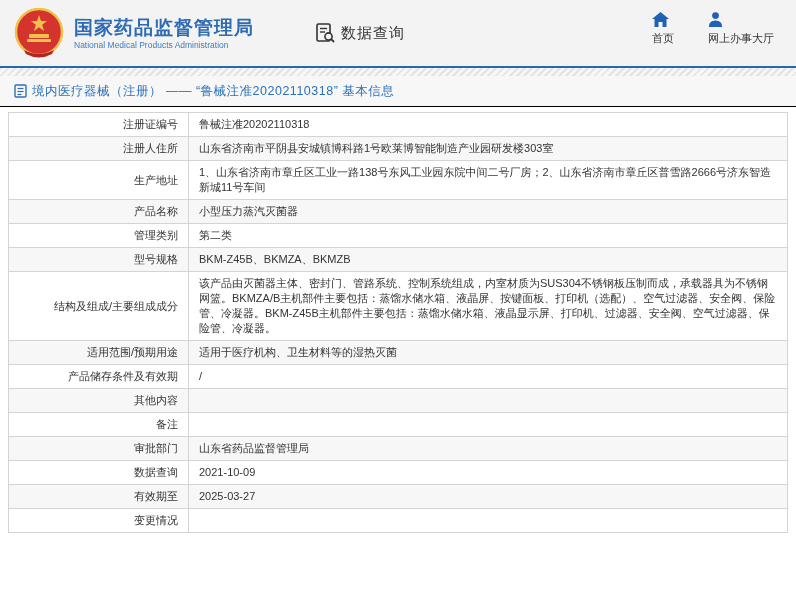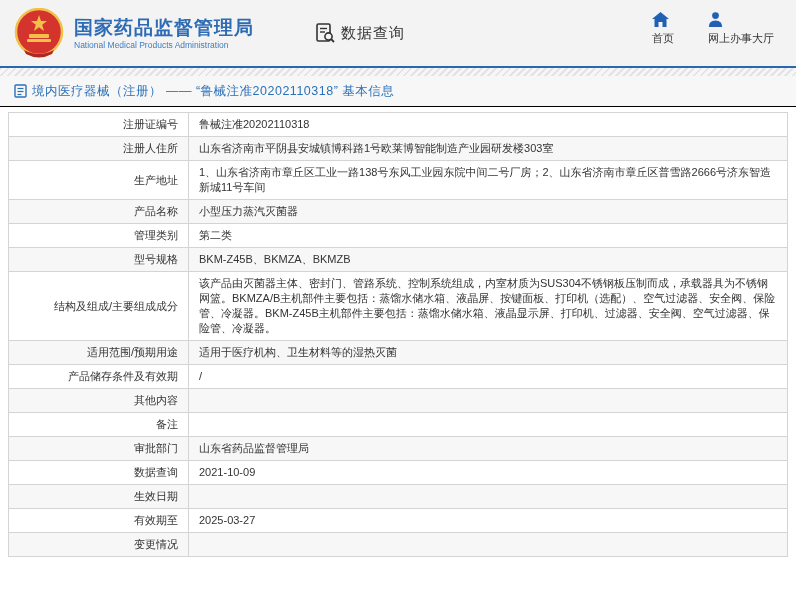--- a/index.html
+++ b/index.html
@@ -155,24 +155,20 @@
         </tr>
         <tr>
           <td class="lbl">审批部门</td>
           <td class="val">山东省药品监督管理局</td>
         </tr>
         <tr>
           <td class="lbl">数据查询</td>
           <td class="val">2021-10-09</td>
         </tr>
         <tr>
-          <td class="lbl">生效日期</td>
-          <td class="val"></td>
-        </tr>
-        <tr>
           <td class="lbl">有效期至</td>
           <td class="val">2025-03-27</td>
         </tr>
         <tr>
           <td class="lbl">变更情况</td>
           <td class="val"></td>
         </tr>
       </tbody>
   </table>
 </div>

